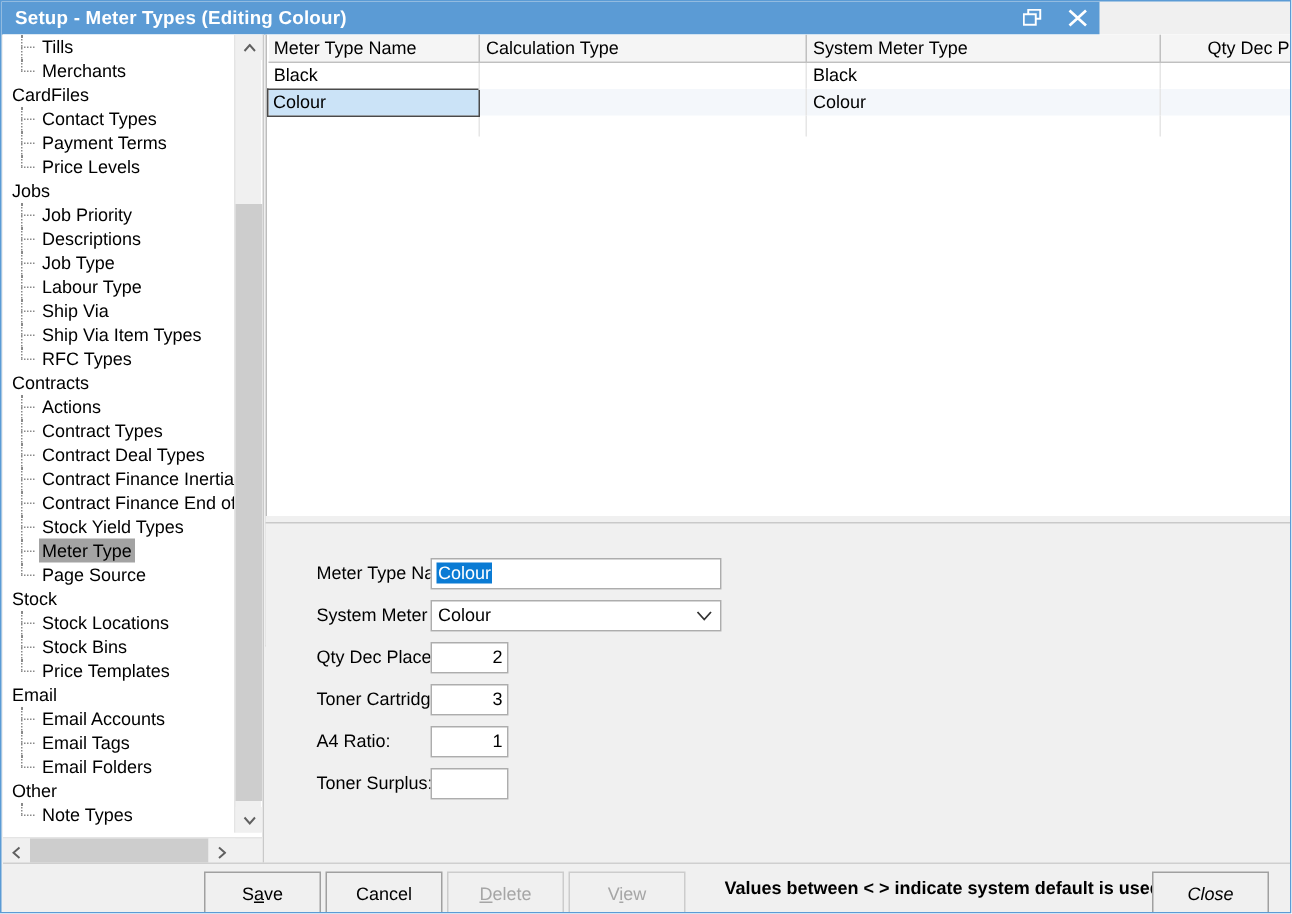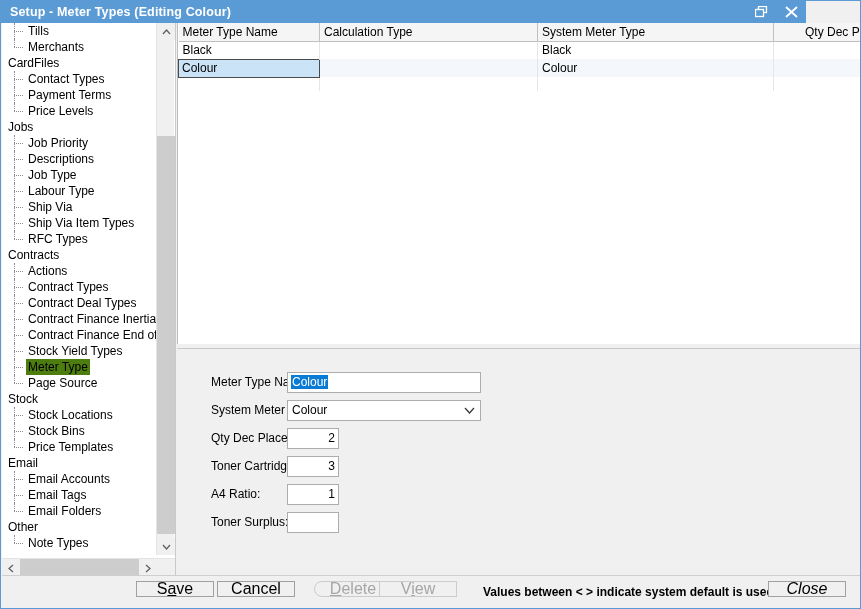--- a/index.html
+++ b/index.html
@@ -15,21 +15,21 @@
     position: relative;
     width: 861px; height: 609px;
     background: #f0f0f0;
     border: 1px solid #5b9bd5;
     overflow: hidden;
   }
 
   
   .titlebar {
     position: absolute; left: 0; top: 0;
-    width: 805px; height: 22px;
+    width: 732px; height: 22px;
     background: #5b9bd5;
     display: flex; align-items: center;
   }
   .titlebar .title {
     color: #ffffff;
     font-weight: bold;
     font-size: 12.5px;
     padding-left: 9px;
     letter-spacing: 0.15px;
     white-space: nowrap;
@@ -76,21 +76,21 @@
   .tnode.child.last::before { height: 8px; }
   .tnode.child::after {
     content: "";
     position: absolute;
     left: 12px; top: 8px;
     width: 9px; height: 1px;
     border-top: 1px dotted #8a8a8a;
   }
   .tnode .lbl { display: inline-block; padding: 0 2px; }
   .tnode.selected .lbl {
-    background: #4d7c0f;
+    background: #a3a3a3;
     color: #000;
   }
 
   
   .tv-scroll {
     position: absolute; right: 1px; top: 0;
     width: 18px; height: 532px;
     background: #f0f0f0;
     border-left: 1px solid #e4e4e4;
   }
@@ -240,24 +240,24 @@
 
   
   .buttonbar {
     position: absolute; left: 1px; bottom: 1px;
     width: 859px; height: 32px;
     background: #f0f0f0;
     border-top: 1px solid #cfcfcf;
   }
   .btn {
     position: absolute; top: 5px;
-    height: 16px;
+    height: 29px;
     background: #f0f0f0;
     border: 1px solid #a0a0a0;
-    font-size: 16px;
+    font-size: 12px;
     color: #000;
     display: flex; align-items: center; justify-content: center;
     font-family: "Liberation Sans", sans-serif;
   }
   .btn.disabled { color: #a6a6a6; border-color: #cccccc; }
   .btn u { text-decoration: underline; }
   .status-msg {
     position: absolute; top: 9px; left: 481px;
     font-size: 12px; font-weight: bold; color: #000;
     white-space: nowrap;
@@ -424,21 +424,21 @@
       </div>
     </div>
 
   <div class="buttonbar">
     <div class="btn" style="left:134px; width:78px;">
       <span><span>S</span><u>a</u><span>ve</span></span>
     </div>
     <div class="btn" style="left:215px; width:78px;">
       <span>Cancel</span>
     </div>
-    <div class="btn disabled" style="left:312px; width:78px;border-radius:11px;">
+    <div class="btn disabled" style="left:296px; width:78px;">
       <span><u>D</u><span>elete</span></span>
     </div>
     <div class="btn disabled" style="left:377px; width:78px;">
       <span><span>V</span><u>i</u><span>ew</span></span>
     </div>
     <div class="status-msg">Values between &lt; &gt; indicate system default is used</div>
     <div class="btn" style="left:766px; width:78px;font-style:italic;">
       <span>Close</span>
     </div>
   </div>

